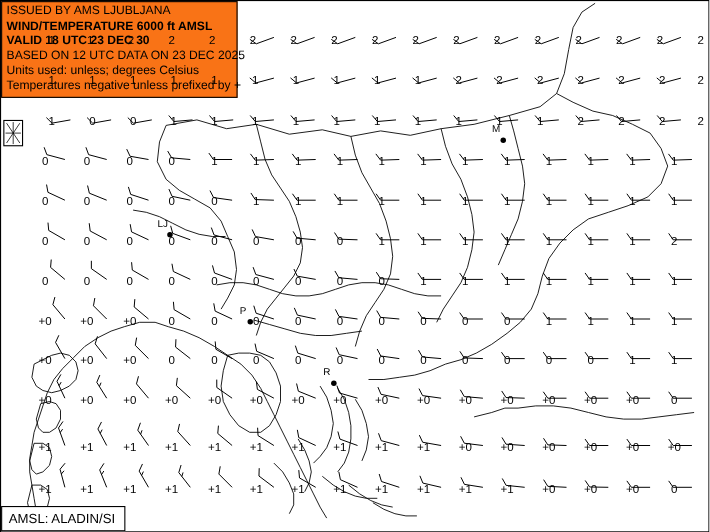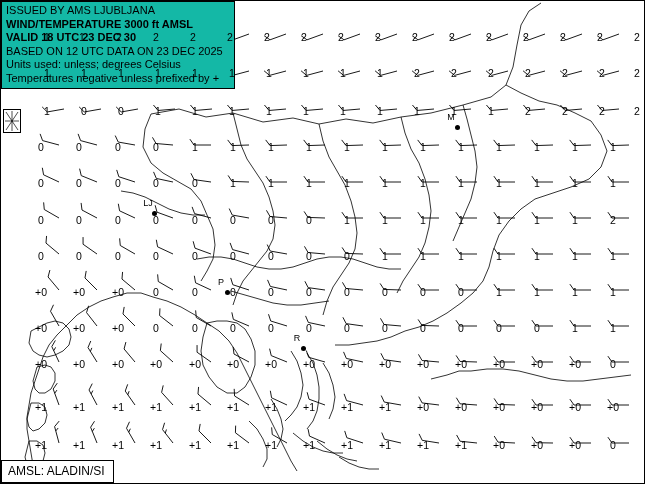--- a/index.html
+++ b/index.html
@@ -16,23 +16,23 @@
     box-sizing:border-box;
     background:#ffffff;
   }
   svg.layer{
     position:absolute;left:0;top:0;
     width:645px;height:484px;
   }
   .legend-box{
     position:absolute;
     left:0;top:0;
-    width:234px;
+    width:215px;
     border:1px solid #000;
-    background:#14b8a6;
+    background:#f97316;
     box-sizing:border-box;
     padding:2px 4px 3px 4px;
     line-height:13.5px;
   }
   .legend-box div{
     font-size:11px;
     color:#000;
     white-space:nowrap;
   }
   .legend-box .bold{font-weight:bold;}
@@ -900,21 +900,21 @@
         <line x1="2" y1="2" x2="14" y2="20"></line>
         <line x1="14" y1="2" x2="2" y2="20"></line>
         <line x1="8" y1="1" x2="8" y2="21"></line>
         <line x1="1" y1="11" x2="15" y2="11"></line>
       </g>
     </svg>
   </div>
 
   <div class="legend-box">
     <div>ISSUED BY AMS LJUBLJANA</div>
-    <div class="bold">WIND/TEMPERATURE 3000 ft AMSL</div>
+    <div class="bold">WIND/TEMPERATURE 6000 ft AMSL</div>
     <div class="bold">VALID 18 UTC 23 DEC 30</div>
     <div>BASED ON 12 UTC DATA ON 23 DEC 2025</div>
     <div>Units used: unless; degrees Celsius</div>
     <div>Temperatures negative unless prefixed by +</div>
   </div>
 
   <div class="model-box">AMSL: ALADIN/SI</div>
 
 <div class="t-label" style="left: 46px; top: 36px;">1</div>
     <div class="t-label" style="left: 81px; top: 36px;">1</div>

